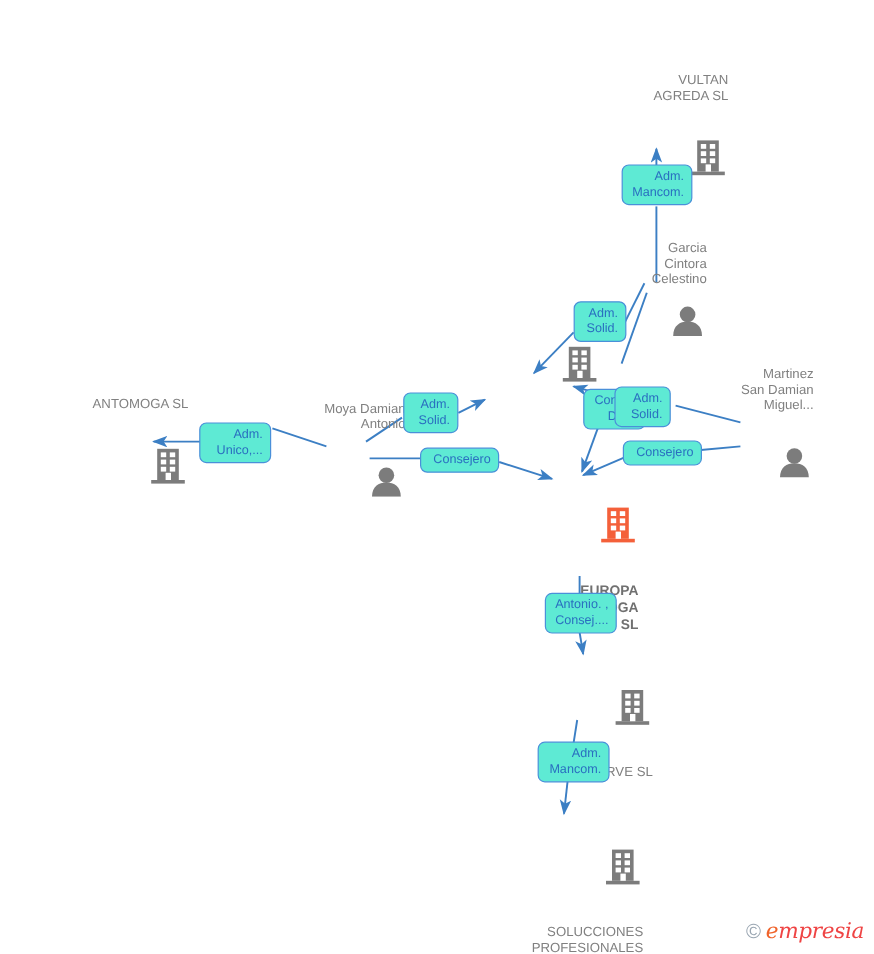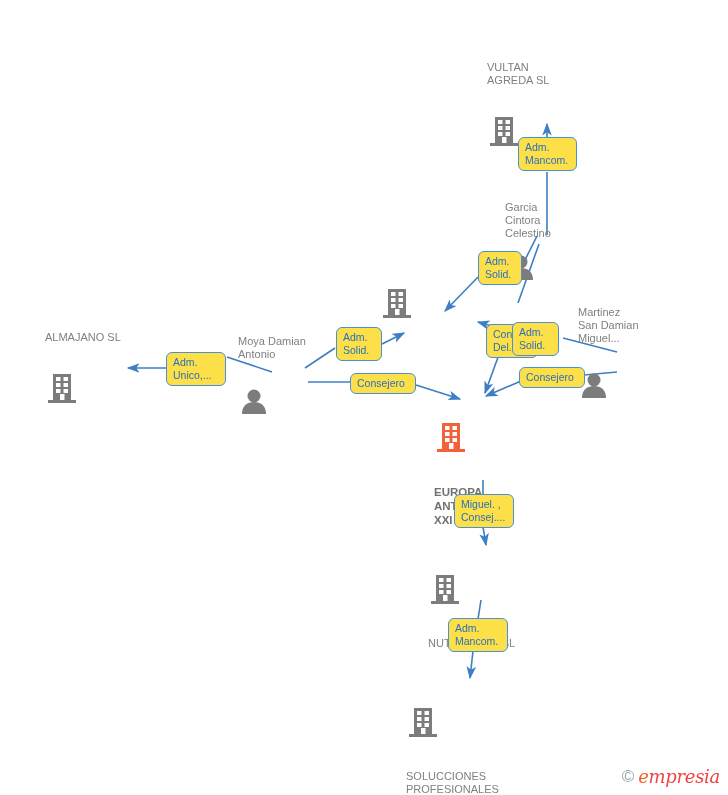--- a/index.html
+++ b/index.html
@@ -22,21 +22,21 @@
   }
   svg.edges {
     position: absolute;
     left: 0; top: 0;
     width: 728px;
     height: 795px;
     pointer-events: none;
   }
   .node {
     position: absolute;
-    text-align: left;
+    text-align: right;
     color: #808080;
     font-size: 11px;
     line-height: 13px;
     white-space: pre-line;
   }
   .node .glyph {
     display: block;
     margin: 0 auto;
   }
   .node .cap {
@@ -47,27 +47,27 @@
     font-weight: bold;
     color: #707070;
     font-size: 11.5px;
     line-height: 14px;
   }
   .node.caption-above .cap {
     margin: 0 0 1px 0;
   }
   .edge-label {
     position: absolute;
-    background: #fde047;
+    background: #5eead4;
     border: 1.4px solid #4a90d9;
     border-radius: 6px;
     color: #2a6fc0;
     font-size: 10.5px;
     line-height: 13px;
-    text-align: left;
+    text-align: right;
     padding: 3px 6px;
     white-space: pre-line;
     box-sizing: border-box;
   }
   .watermark {
     position: absolute;
     right: 8px;
     bottom: 8px;
     display: flex;
     align-items: center;
@@ -171,21 +171,21 @@
         <rect x="11" y="12" width="4.5" height="4" fill="#fff"></rect>
         <rect x="18.5" y="12" width="4.5" height="4" fill="#fff"></rect>
         <rect x="11" y="18" width="4.5" height="4" fill="#fff"></rect>
         <rect x="18.5" y="18" width="4.5" height="4" fill="#fff"></rect>
         <rect x="15" y="23" width="4.5" height="6" fill="#fff"></rect>
       </svg>
     </span>
   </div>
 
   <div class="node caption-above" style="left:45px; top:318px; width:112px;">
-    <span class="cap">ALMAJANO SL</span>
+    <span class="cap">ANTOMOGA SL</span>
     <span class="glyph">
       <svg width="34" height="34" viewBox="0 0 34 34">
         <rect x="8" y="3" width="18" height="26" fill="#7C7C7C"></rect>
         <rect x="3" y="29" width="28" height="3" fill="#7C7C7C"></rect>
         <rect x="11" y="6" width="4.5" height="4" fill="#fff"></rect>
         <rect x="18.5" y="6" width="4.5" height="4" fill="#fff"></rect>
         <rect x="11" y="12" width="4.5" height="4" fill="#fff"></rect>
         <rect x="18.5" y="12" width="4.5" height="4" fill="#fff"></rect>
         <rect x="11" y="18" width="4.5" height="4" fill="#fff"></rect>
         <rect x="18.5" y="18" width="4.5" height="4" fill="#fff"></rect>
@@ -287,21 +287,21 @@
   <div class="edge-label" style="left:336px; top:327px; width:46px;">Adm.
 Solid.</div>
 
   <div class="edge-label" style="left:166px; top:352px; width:60px;">Adm.
 Unico,...</div>
 
   <div class="edge-label" style="left:350px; top:373px; width:66px;">Consejero</div>
 
   <div class="edge-label" style="left:519px; top:367px; width:66px;">Consejero</div>
 
-  <div class="edge-label" style="left:454px; top:494px; width:60px;">Miguel. ,
+  <div class="edge-label" style="left:454px; top:494px; width:60px;">Antonio. ,
 Consej....</div>
 
   <div class="edge-label" style="left:448px; top:618px; width:60px;">Adm.
 Mancom.</div>
 
   <div class="watermark">
     <span>©</span>
     <span class="brand"><span>e</span><span class="tail">mpresia</span></span>
   </div>
 

